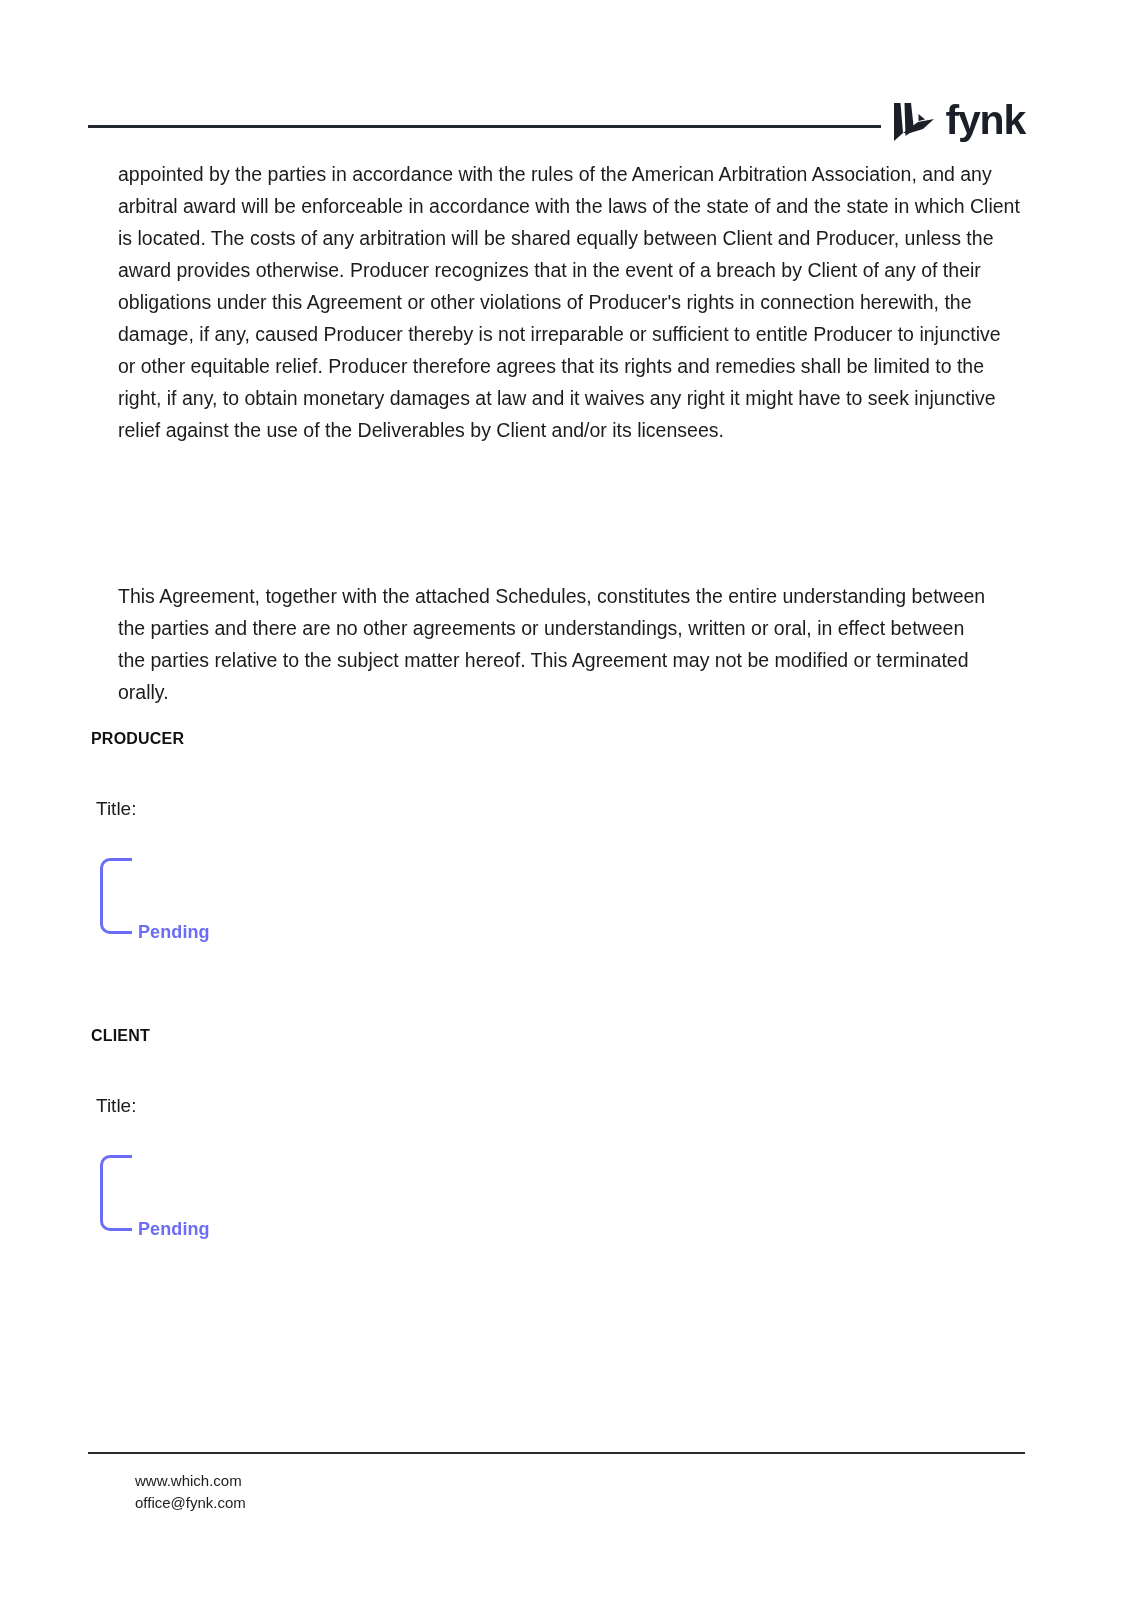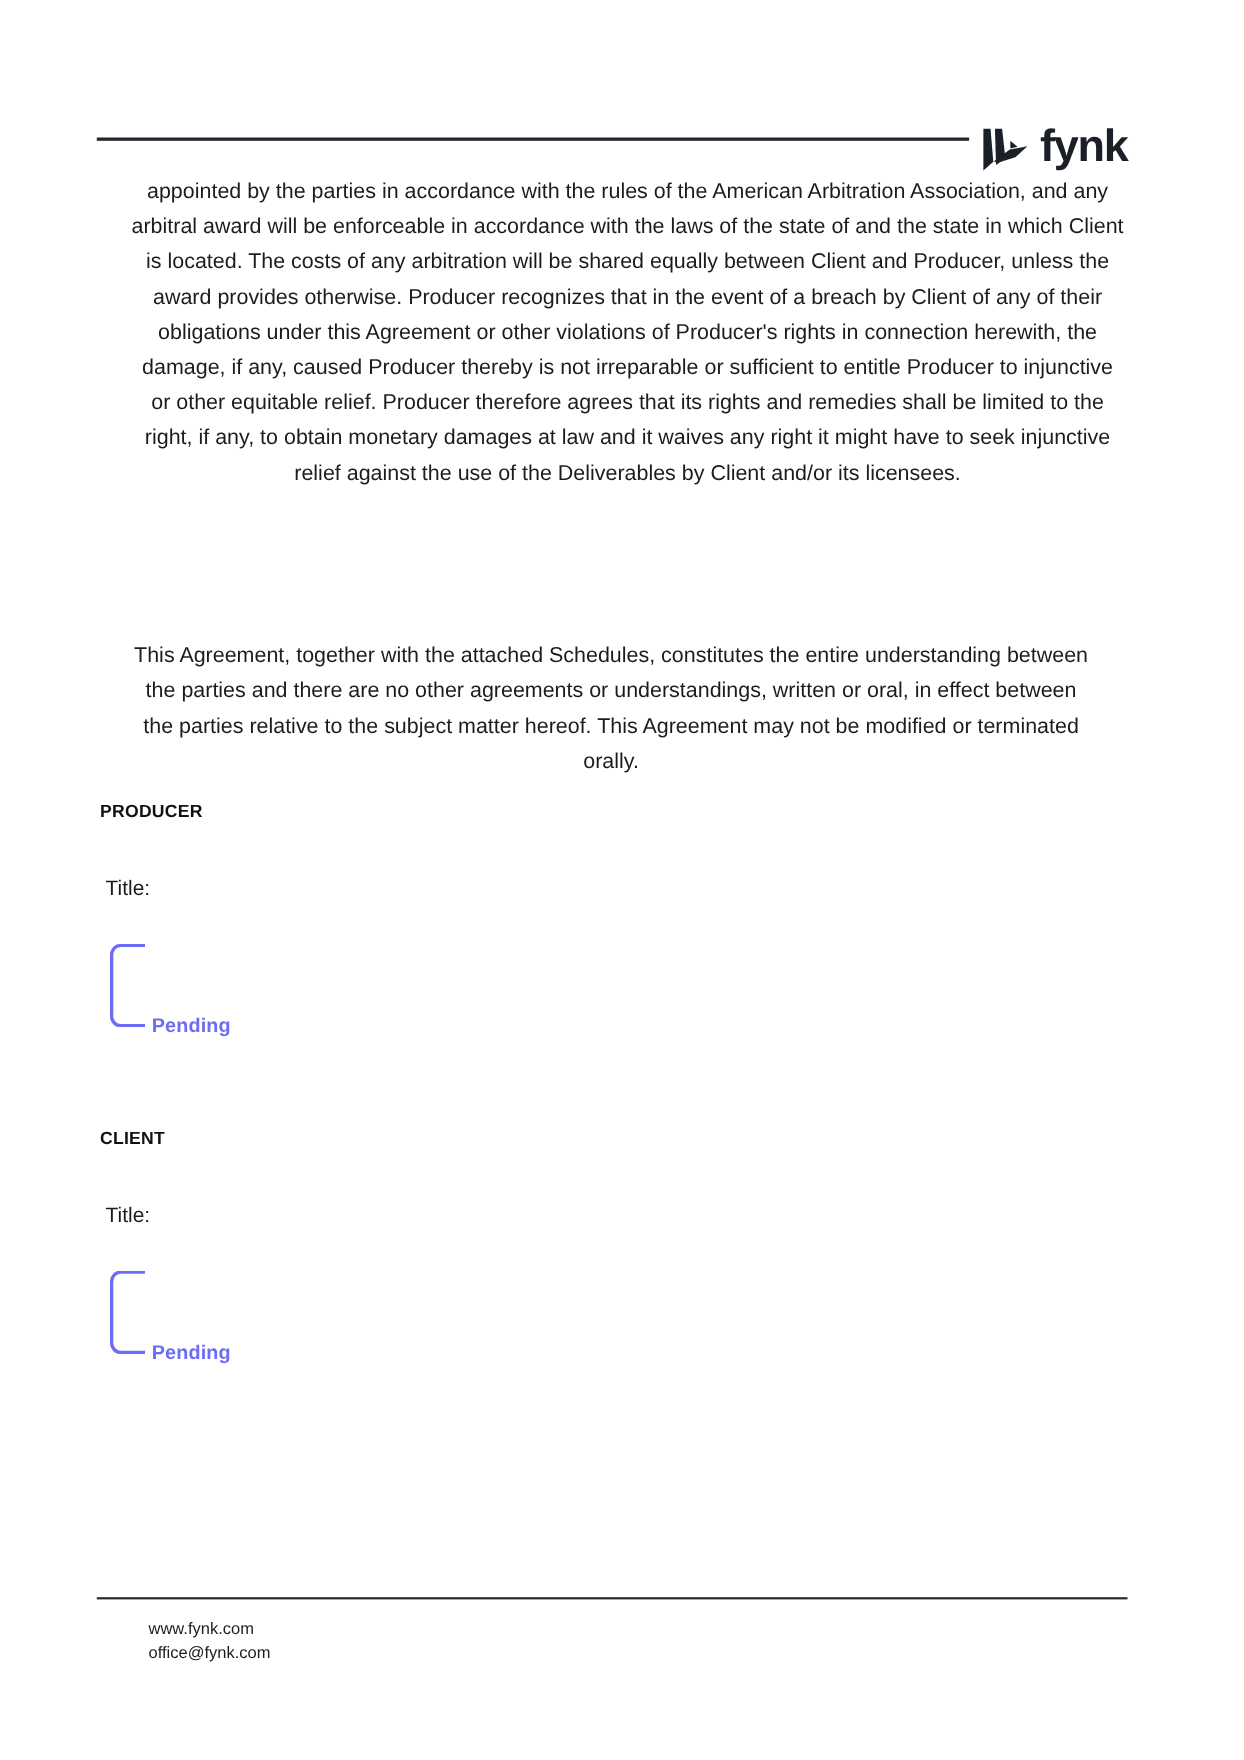--- a/index.html
+++ b/index.html
@@ -34,21 +34,21 @@
     left: 0;
     width: 793px;
     height: 3px;
     background: #23272f;
   }
   .brand {
     position: absolute;
     right: 0;
     top: 0;
     display: flex;
-    align-items: flex-end;
+    align-items: flex-start;
     gap: 9px;
     height: 56px;
   }
   .brand-mark {
     display: block;
     width: 46px;
     height: 42px;
   }
   .brand-name {
     font-family: "Liberation Sans", sans-serif;
@@ -64,21 +64,21 @@
   .body-block {
     position: absolute;
     left: 118px;
     width: 905px;
   }
   .body-block p {
     margin: 0;
     font-size: 19.5px;
     line-height: 32px;
     color: #1c1c1c;
-    text-align: center;
+    text-align: left;
     font-weight: 400;
   }
   #intro-paragraph { top: 158px; }
 
   .section-heading {
     position: absolute;
     left: 75px;
     top: 515px;
     font-size: 29px;
     font-weight: 700;
@@ -204,18 +204,18 @@
     <p class="title-label">Title:</p>
     <div class="sig-area">
       <div class="sig-bracket"></div>
       <span class="sig-status">Pending</span>
     </div>
   </div>
 
   <div class="page-footer">
     <div class="footer-rule"></div>
     <div class="footer-lines">
-      <div>www.fynk.com</div>
+      <div>www.which.com</div>
       <div>office@fynk.com</div>
     </div>
   </div>
 
 </div>
 
 </body></html>

